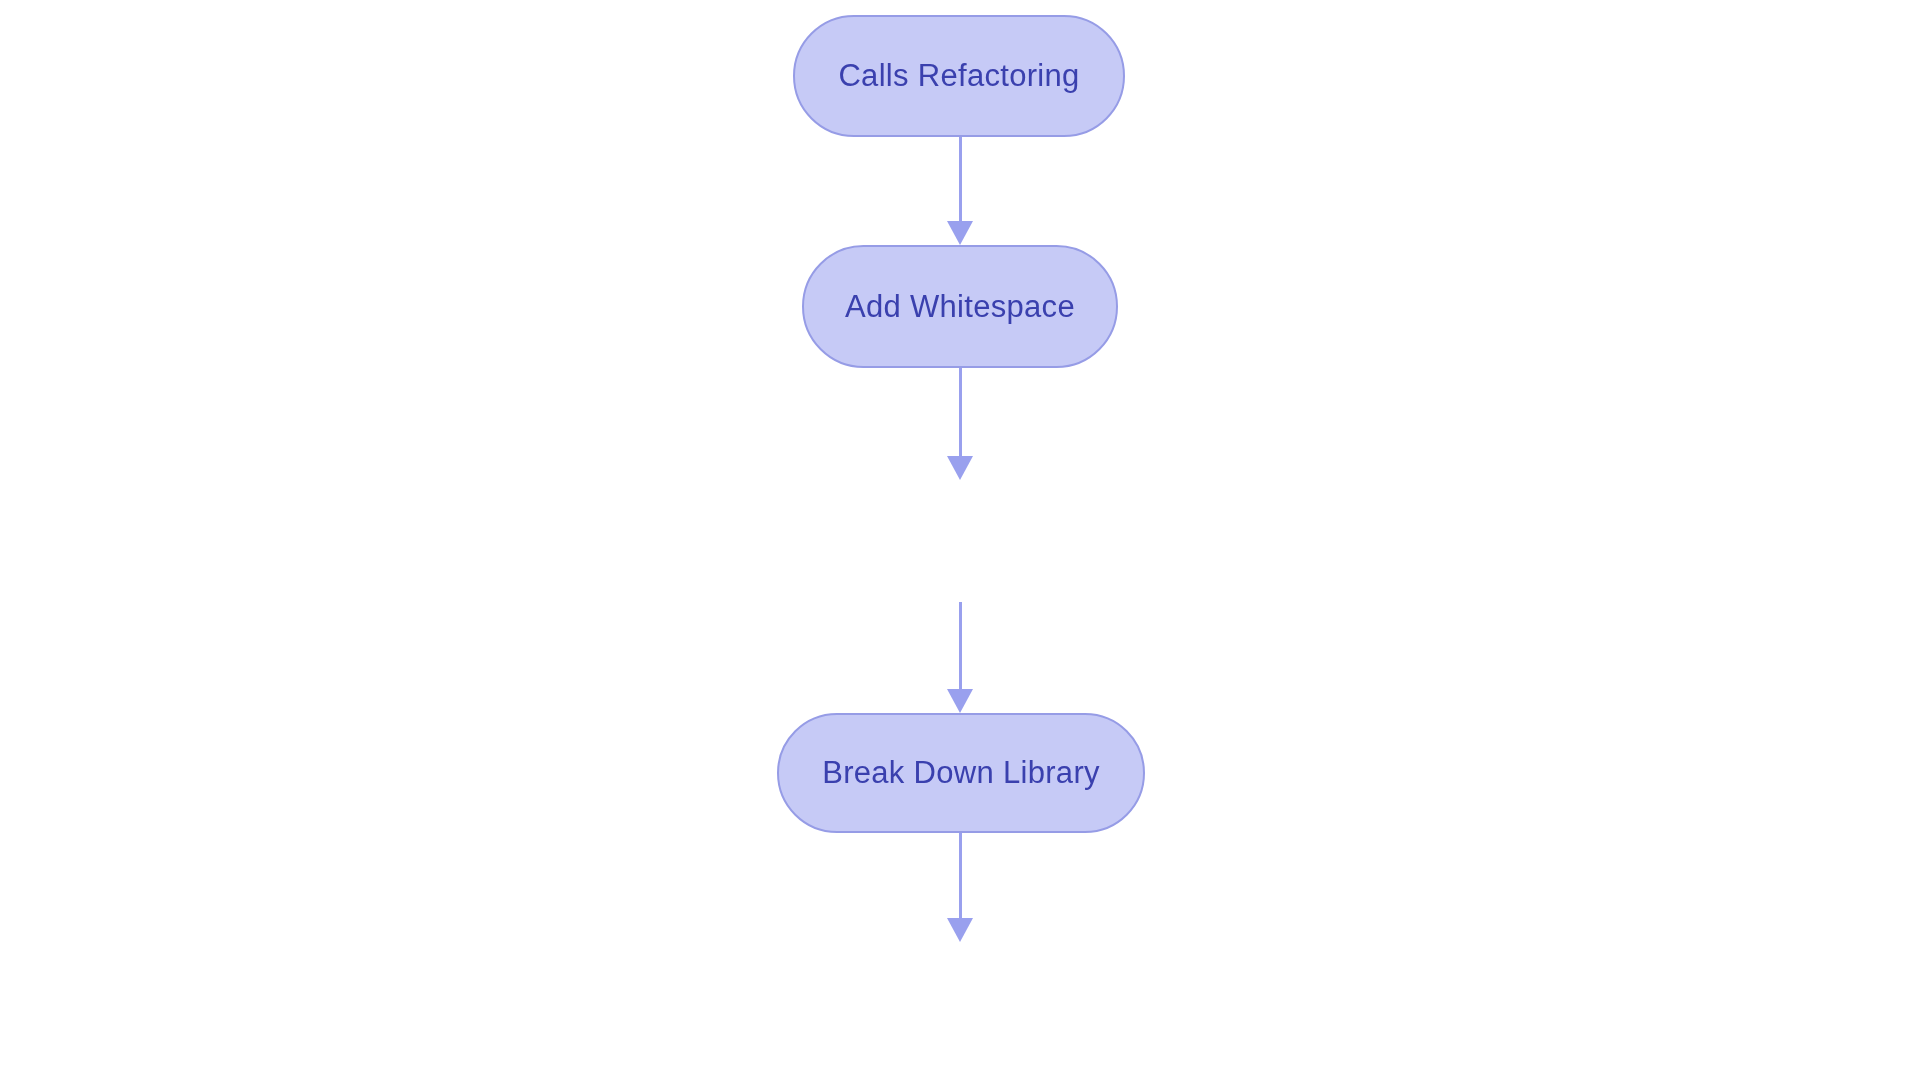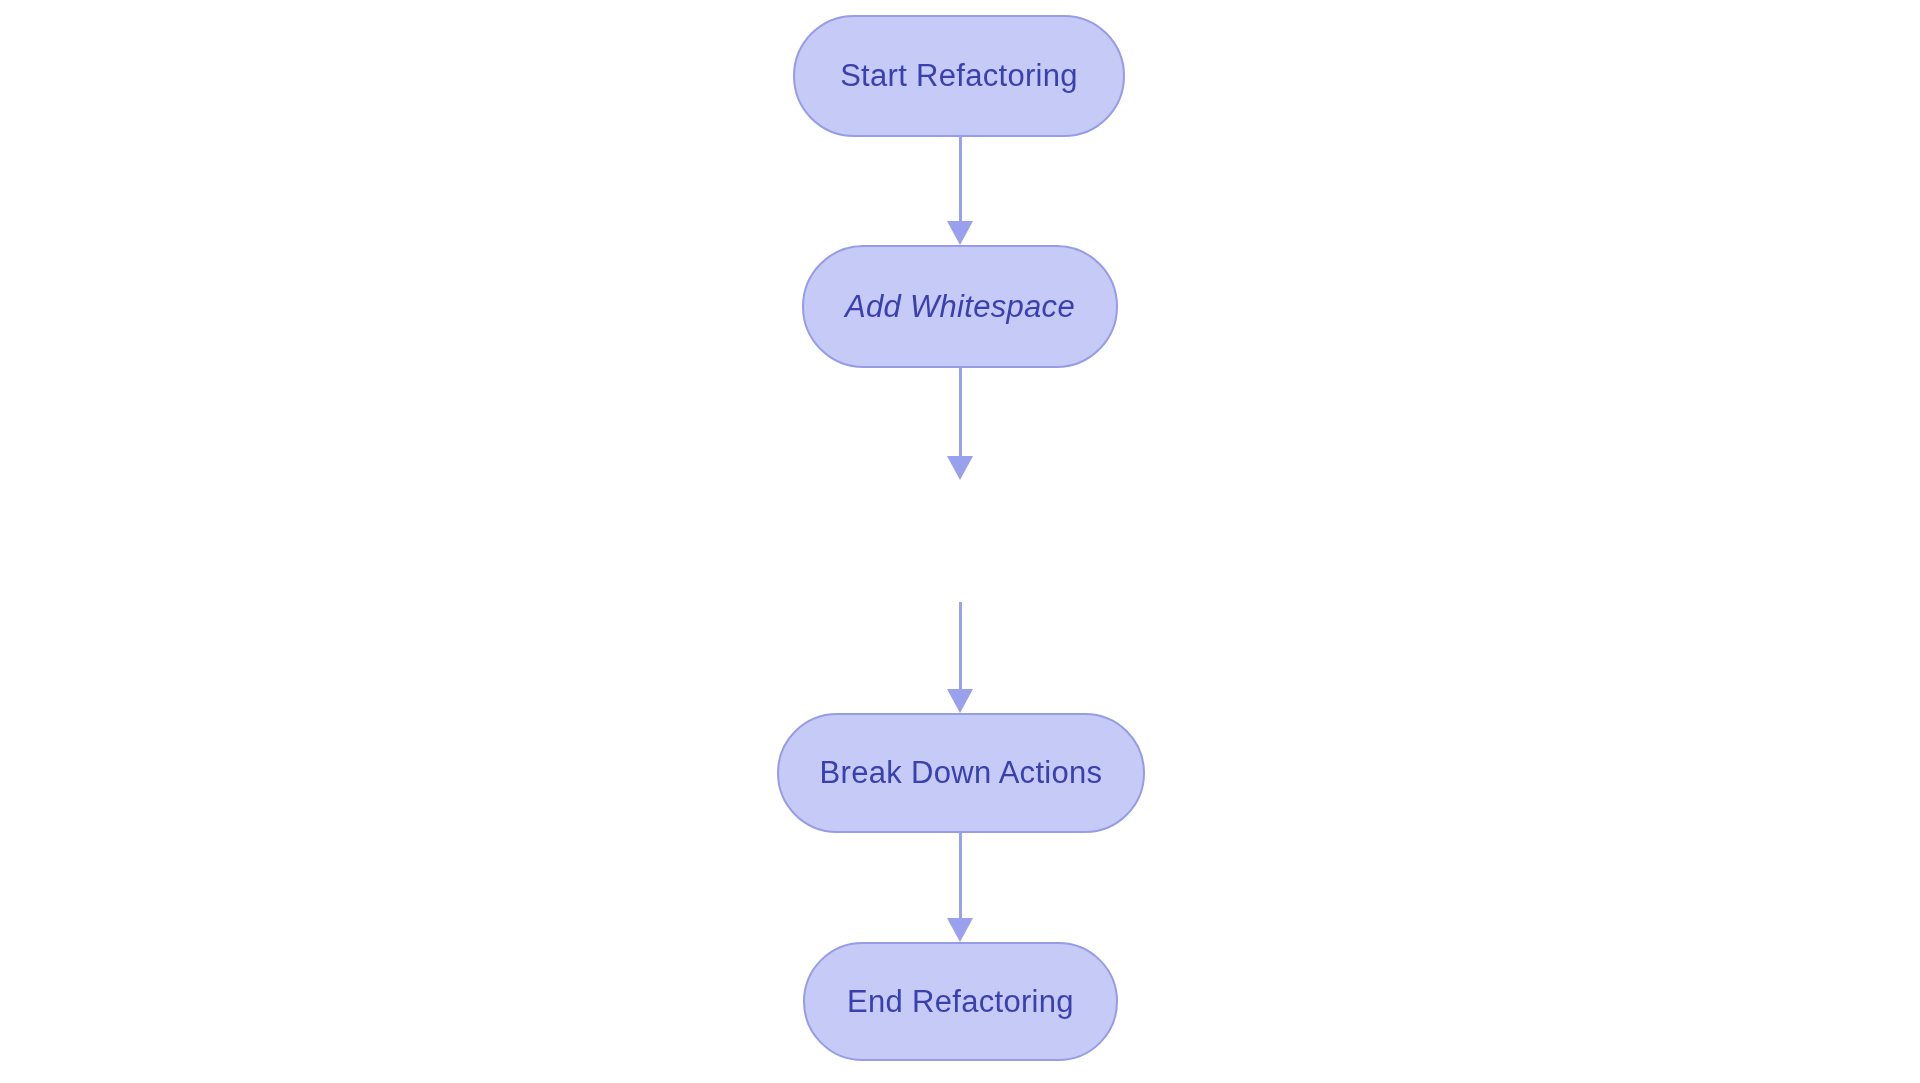--- a/index.html
+++ b/index.html
@@ -30,21 +30,21 @@
     background: var(--node-fill);
     border: 2px solid var(--node-border);
     border-radius: 62px;
     color: var(--node-text);
     font-size: 31px;
     letter-spacing: 0.3px;
     white-space: nowrap;
     text-align: center;
   }
   .node-1 { left: 793px; top: 15px;  width: 332px; height: 122px; }
-  .node-2 { left: 802px; top: 245px; width: 316px; height: 123px; font-style: italic; }
+  .node-2 { left: 802px; top: 245px; width: 316px; height: 123px; }
   .node-3 { left: 732px; top: 480px; width: 458px; height: 122px; }
   .node-4 { left: 777px; top: 713px; width: 368px; height: 120px; }
   .node-5 { left: 803px; top: 942px; width: 315px; height: 119px; }
 
   .arrow {
     position: absolute;
     width: 26px;
     display: flex;
     flex-direction: column;
     align-items: center;
@@ -64,42 +64,41 @@
   .arrow-1 { left: 947px; top: 137px; height: 108px; }
   .arrow-2 { left: 947px; top: 368px; height: 112px; }
   .arrow-3 { left: 947px; top: 602px; height: 111px; }
   .arrow-4 { left: 947px; top: 833px; height: 109px; }
 </style>
 </head>
 <body>
 
 <div class="canvas">
 
-  <div class="node node-1">Start Refactoring</div>
+  <div class="node node-1">Calls Refactoring</div>
 
   <div class="arrow arrow-1">
     <div class="arrow-line"></div>
     <div class="arrow-head"></div>
   </div>
 
   <div class="node node-2">Add Whitespace</div>
 
   <div class="arrow arrow-2">
     <div class="arrow-line"></div>
     <div class="arrow-head"></div>
   </div>
 
 
   <div class="arrow arrow-3">
     <div class="arrow-line"></div>
     <div class="arrow-head"></div>
   </div>
 
-  <div class="node node-4">Break Down Actions</div>
+  <div class="node node-4">Break Down Library</div>
 
   <div class="arrow arrow-4">
     <div class="arrow-line"></div>
     <div class="arrow-head"></div>
   </div>
 
-  <div class="node node-5">End Refactoring</div>
 
 </div>
 
 </body></html>

